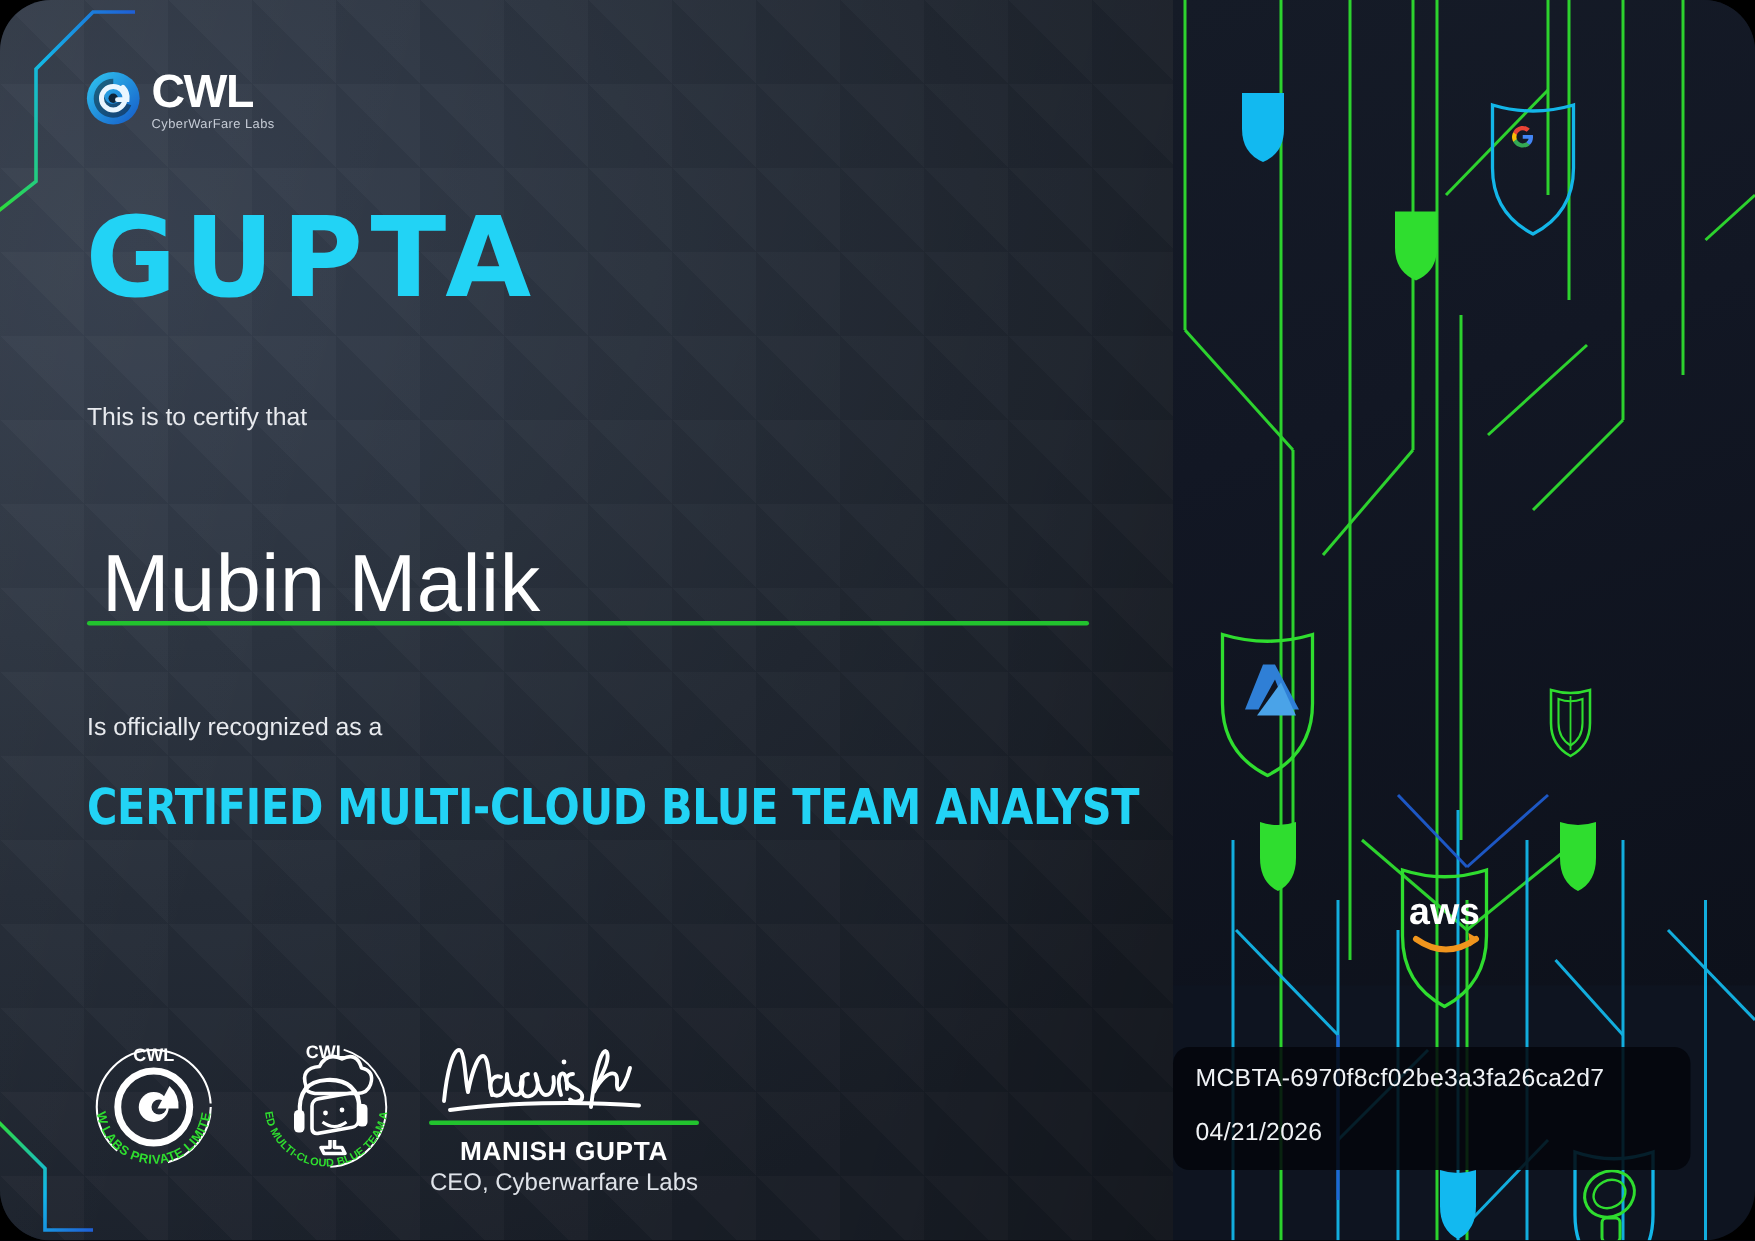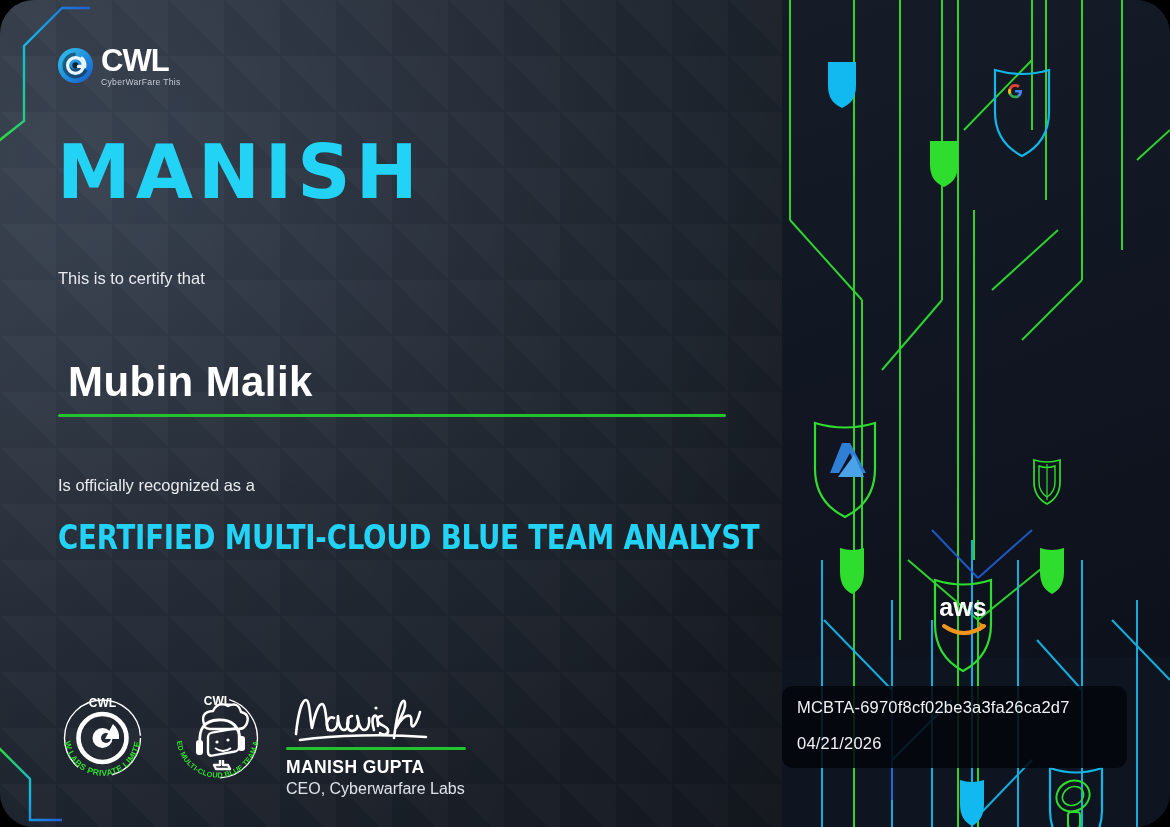--- a/index.html
+++ b/index.html
@@ -50,21 +50,21 @@
     font-size:74px;font-weight:bold;color:#22d3f5;
     letter-spacing:5px;font-family:"DejaVu Sans",sans-serif;
     line-height:1;
   }
   .certify-line{
     position:absolute;left:58px;top:269px;
     font-size:16.5px;color:#e8eaee;font-weight:400;text-align:center;
   }
   .recipient{
     position:absolute;left:68px;top:358px;
-    font-size:42px;color:#ffffff;font-weight:700;letter-spacing:.4px;
+    font-size:54px;color:#ffffff;font-weight:400;letter-spacing:.4px;
   }
   .recipient-rule{
     position:absolute;left:58px;top:414px;width:668px;height:2.6px;
     background:#22c32e;border-radius:2px;
   }
   .recognized-line{
     position:absolute;left:58px;top:476px;
     font-size:16.5px;color:#e8eaee;text-align:right;
   }
   .cert-title{
@@ -78,21 +78,21 @@
     position:absolute;left:58px;top:578px;
     font-size:16.5px;color:#e8eaee;
   }
 
   
   .badge-wrap{position:absolute;}
   .badge-1{left:55px;top:688px;}
   .badge-2{left:170px;top:688px;}
 
   
-  .sig-block{position:absolute;left:286px;top:690px;width:180px;text-align:left;}
+  .sig-block{position:absolute;left:286px;top:690px;width:180px;text-align:center;}
   .sig-svg{display:block;margin:0 auto;}
   .sig-rule{width:180px;height:3px;background:#22c32e;margin:1px auto 7px;border-radius:2px;}
   .sig-name{font-size:17.5px;font-weight:bold;color:#ffffff;letter-spacing:.4px;}
   .sig-role{font-size:16px;color:#dfe3e9;margin-top:2px;}
 
   
   .cert-id-box{
     position:absolute;left:782px;top:686px;width:345px;height:82px;
     background:rgba(3,6,12,0.86);
     border-radius:11px;
@@ -209,21 +209,21 @@
       </g>
 
       <g>
         <path d="M268 768 q26 9 52 0 v42 q0 30 -26 45 q-26 -15 -26 -45 z" fill="none" stroke="#13b6e8" stroke-width="2.2"></path>
         <ellipse cx="291" cy="796" rx="17" ry="15" fill="none" stroke="#2fdd2f" stroke-width="2" transform="rotate(-28 291 796)"></ellipse>
         <ellipse cx="291" cy="796" rx="11" ry="9" fill="none" stroke="#2fdd2f" stroke-width="1.6" transform="rotate(-28 291 796)"></ellipse>
         <rect x="286" y="812" width="12" height="16" rx="3" fill="none" stroke="#2fdd2f" stroke-width="2"></rect>
       </g>
     </svg>
 
-    <div class="cert-id-box" style="left:0;">
+    <div class="cert-id-box" style="left:0;margin-top:12px;">
       <div class="cert-id-text">MCBTA-6970f8cf02be3a3fa26ca2d7</div>
       <div class="cert-date-text">04/21/2026</div>
     </div>
   </div>
 
   <svg class="corner-line" width="110" height="827" viewBox="0 0 110 827" style="left:0;top:0;">
     <defs>
       <linearGradient id="edgeGrad" x1="0" y1="1" x2="1" y2="0">
         <stop offset="0%" stop-color="#2fdd2f"></stop>
         <stop offset="55%" stop-color="#13b6e8"></stop>
@@ -248,25 +248,25 @@
         </linearGradient>
       </defs>
       <circle cx="20" cy="20" r="19" fill="url(#cwlGrad)"></circle>
       <path d="M20 6 a14 14 0 1 0 13 19 l-9 -3 a6 6 0 1 1 -4 -10 z" fill="#0f2030" opacity=".55"></path>
       <circle cx="20" cy="20" r="8.5" fill="none" stroke="#eaf6ff" stroke-width="3.6"></circle>
       <circle cx="20" cy="20" r="3.4" fill="#0e2438"></circle>
       <path d="M27 12 a11 11 0 0 1 3 9 l-7 0" fill="none" stroke="#eaf6ff" stroke-width="3.4" stroke-linecap="round"></path>
     </svg>
     <div class="cwl-words">
       <div class="cwl-big">CWL</div>
-      <div class="cwl-sub">CyberWarFare This</div>
+      <div class="cwl-sub">CyberWarFare Labs</div>
     </div>
   </div>
 
-  <div class="mcbta">MANISH</div>
+  <div class="mcbta">GUPTA</div>
   <div class="certify-line">This is to certify that</div>
   <div class="recipient">Mubin Malik</div>
   <div class="recipient-rule"></div>
   <div class="recognized-line">Is officially recognized as a</div>
   <div class="cert-title">CERTIFIED MULTI-CLOUD BLUE TEAM ANALYST</div>
 
   <div class="badge-wrap badge-1">
     <svg width="95" height="95" viewBox="0 0 95 95">
       <defs>
           <path id="arc1" d="M 10 56 A 38 38 0 0 0 85 56" fill="none"></path>

